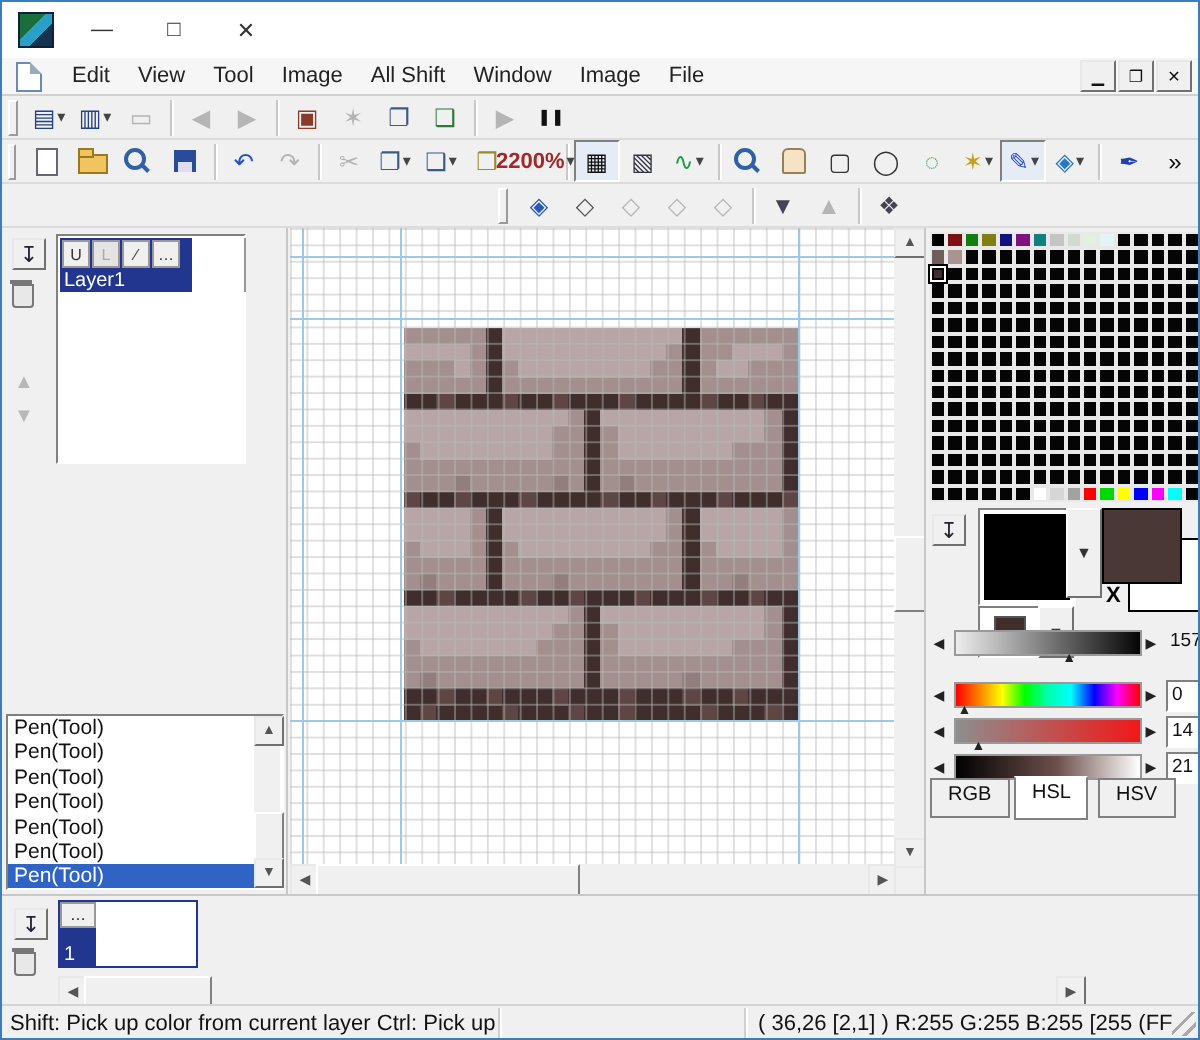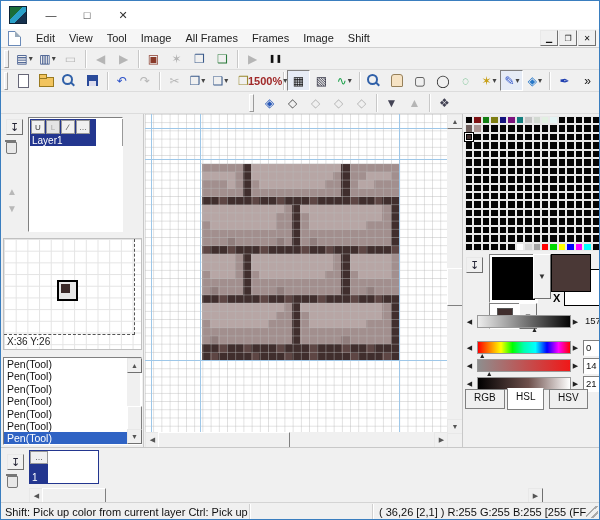--- a/index.html
+++ b/index.html
@@ -139,21 +139,21 @@
 
   <div id="titlebar" class="abs">
     <div id="app-icon"></div>
     <button class="cap-btn">—</button>
     <button class="cap-btn">□</button>
     <button class="cap-btn">✕</button>
   </div>
 
   <div id="menubar" class="abs">
     <div id="menu-doc-icon"></div>
-    <span id="menu-items"><span class="menu-item">Edit</span><span class="menu-item">View</span><span class="menu-item">Tool</span><span class="menu-item">Image</span><span class="menu-item">All Frames</span><span class="menu-item">Frames</span><span class="menu-item">Image</span><span class="menu-item">Shift</span></span>
+    <span id="menu-items"><span class="menu-item">Edit</span><span class="menu-item">View</span><span class="menu-item">Tool</span><span class="menu-item">Image</span><span class="menu-item">All Shift</span><span class="menu-item">Window</span><span class="menu-item">Image</span><span class="menu-item">File</span></span>
     <div id="mdi-btns">
       <div class="mdi-btn raised">▁</div>
       <div class="mdi-btn raised">❐</div>
       <div class="mdi-btn raised">✕</div>
     </div>
   </div>
 
   <div id="tb1" class="tbrow abs" style="top:47px">
       <div class="tb-handle"></div>
       <div class="tb-btn">
@@ -225,21 +225,21 @@
         <span class="dd">▾</span>
       </div>
       <div class="tb-btn">
         <span style="color: rgb(58, 90, 138);">❑</span>
         <span class="dd">▾</span>
       </div>
       <div class="tb-btn">
         <span style="color: rgb(154, 138, 48);">❒</span>
       </div>
       <div class="tb-btn">
-        <span class="zoom-label">1500%</span>
+        <span class="zoom-label">2200%</span>
         <span class="dd">▾</span>
       </div>
       <div class="tb-sep"></div>
       <div class="tb-btn pressed">
         <span style="color: rgb(17, 17, 17);">▦</span>
       </div>
       <div class="tb-btn">
         <span style="color: rgb(51, 51, 68);">▧</span>
       </div>
       <div class="tb-btn">
@@ -328,28 +328,20 @@
             <span class="mini-toggle">∕</span>
             <span class="mini-toggle">…</span>
           </div>
         <div id="layer-name">Layer1</div>
       </div>
       <div id="layer-thumb-box">
         <div id="layer-thumb" style="grid-template-columns: repeat(24, 1px); grid-auto-rows: 1px;"><span style="background: rgb(162, 143, 142);"></span><span style="background: rgb(162, 143, 142);"></span><span style="background: rgb(162, 143, 142);"></span><span style="background: rgb(162, 143, 142);"></span><span style="background: rgb(162, 143, 142);"></span><span style="background: rgb(64, 46, 45);"></span><span style="background: rgb(183, 166, 165);"></span><span style="background: rgb(183, 166, 165);"></span><span style="background: rgb(183, 166, 165);"></span><span style="background: rgb(183, 166, 165);"></span><span style="background: rgb(183, 166, 165);"></span><span style="background: rgb(183, 166, 165);"></span><span style="background: rgb(183, 166, 165);"></span><span style="background: rgb(183, 166, 165);"></span><span style="background: rgb(183, 166, 165);"></span><span style="background: rgb(183, 166, 165);"></span><span style="background: rgb(183, 166, 165);"></span><span style="background: rgb(64, 46, 45);"></span><span style="background: rgb(162, 143, 142);"></span><span style="background: rgb(162, 143, 142);"></span><span style="background: rgb(162, 143, 142);"></span><span style="background: rgb(162, 143, 142);"></span><span style="background: rgb(162, 143, 142);"></span><span style="background: rgb(162, 143, 142);"></span><span style="background: rgb(183, 166, 165);"></span><span style="background: rgb(183, 166, 165);"></span><span style="background: rgb(183, 166, 165);"></span><span style="background: rgb(183, 166, 165);"></span><span style="background: rgb(162, 143, 142);"></span><span style="background: rgb(64, 46, 45);"></span><span style="background: rgb(183, 166, 165);"></span><span style="background: rgb(183, 166, 165);"></span><span style="background: rgb(183, 166, 165);"></span><span style="background: rgb(183, 166, 165);"></span><span style="background: rgb(183, 166, 165);"></span><span style="background: rgb(183, 166, 165);"></span><span style="background: rgb(183, 166, 165);"></span><span style="background: rgb(183, 166, 165);"></span><span style="background: rgb(183, 166, 165);"></span><span style="background: rgb(183, 166, 165);"></span><span style="background: rgb(162, 143, 142);"></span><span style="background: rgb(64, 46, 45);"></span><span style="background: rgb(162, 143, 142);"></span><span style="background: rgb(162, 143, 142);"></span><span style="background: rgb(183, 166, 165);"></span><span style="background: rgb(183, 166, 165);"></span><span style="background: rgb(183, 166, 165);"></span><span style="background: rgb(162, 143, 142);"></span><span style="background: rgb(162, 143, 142);"></span><span style="background: rgb(162, 143, 142);"></span><span style="background: rgb(162, 143, 142);"></span><span style="background: rgb(183, 166, 165);"></span><span style="background: rgb(162, 143, 142);"></span><span style="background: rgb(64, 46, 45);"></span><span style="background: rgb(162, 143, 142);"></span><span style="background: rgb(183, 166, 165);"></span><span style="background: rgb(183, 166, 165);"></span><span style="background: rgb(183, 166, 165);"></span><span style="background: rgb(183, 166, 165);"></span><span style="background: rgb(183, 166, 165);"></span><span style="background: rgb(183, 166, 165);"></span><span style="background: rgb(183, 166, 165);"></span><span style="background: rgb(183, 166, 165);"></span><span style="background: rgb(162, 143, 142);"></span><span style="background: rgb(162, 143, 142);"></span><span style="background: rgb(64, 46, 45);"></span><span style="background: rgb(162, 143, 142);"></span><span style="background: rgb(183, 166, 165);"></span><span style="background: rgb(183, 166, 165);"></span><span style="background: rgb(162, 143, 142);"></span><span style="background: rgb(162, 143, 142);"></span><span style="background: rgb(162, 143, 142);"></span><span style="background: rgb(162, 143, 142);"></span><span style="background: rgb(162, 143, 142);"></span><span style="background: rgb(162, 143, 142);"></span><span style="background: rgb(162, 143, 142);"></span><span style="background: rgb(162, 143, 142);"></span><span style="background: rgb(64, 46, 45);"></span><span style="background: rgb(162, 143, 142);"></span><span style="background: rgb(162, 143, 142);"></span><span style="background: rgb(162, 143, 142);"></span><span style="background: rgb(162, 143, 142);"></span><span style="background: rgb(162, 143, 142);"></span><span style="background: rgb(162, 143, 142);"></span><span style="background: rgb(162, 143, 142);"></span><span style="background: rgb(162, 143, 142);"></span><span style="background: rgb(162, 143, 142);"></span><span style="background: rgb(162, 143, 142);"></span><span style="background: rgb(162, 143, 142);"></span><span style="background: rgb(64, 46, 45);"></span><span style="background: rgb(162, 143, 142);"></span><span style="background: rgb(162, 143, 142);"></span><span style="background: rgb(162, 143, 142);"></span><span style="background: rgb(162, 143, 142);"></span><span style="background: rgb(162, 143, 142);"></span><span style="background: rgb(162, 143, 142);"></span><span style="background: rgb(64, 46, 45);"></span><span style="background: rgb(64, 46, 45);"></span><span style="background: rgb(94, 70, 68);"></span><span style="background: rgb(64, 46, 45);"></span><span style="background: rgb(64, 46, 45);"></span><span style="background: rgb(64, 46, 45);"></span><span style="background: rgb(94, 70, 68);"></span><span style="background: rgb(64, 46, 45);"></span><span style="background: rgb(64, 46, 45);"></span><span style="background: rgb(94, 70, 68);"></span><span style="background: rgb(64, 46, 45);"></span><span style="background: rgb(64, 46, 45);"></span><span style="background: rgb(64, 46, 45);"></span><span style="background: rgb(94, 70, 68);"></span><span style="background: rgb(64, 46, 45);"></span><span style="background: rgb(64, 46, 45);"></span><span style="background: rgb(64, 46, 45);"></span><span style="background: rgb(64, 46, 45);"></span><span style="background: rgb(94, 70, 68);"></span><span style="background: rgb(64, 46, 45);"></span><span style="background: rgb(64, 46, 45);"></span><span style="background: rgb(94, 70, 68);"></span><span style="background: rgb(64, 46, 45);"></span><span style="background: rgb(64, 46, 45);"></span><span style="background: rgb(183, 166, 165);"></span><span style="background: rgb(183, 166, 165);"></span><span style="background: rgb(183, 166, 165);"></span><span style="background: rgb(183, 166, 165);"></span><span style="background: rgb(183, 166, 165);"></span><span style="background: rgb(183, 166, 165);"></span><span style="background: rgb(183, 166, 165);"></span><span style="background: rgb(183, 166, 165);"></span><span style="background: rgb(183, 166, 165);"></span><span style="background: rgb(183, 166, 165);"></span><span style="background: rgb(162, 143, 142);"></span><span style="background: rgb(64, 46, 45);"></span><span style="background: rgb(183, 166, 165);"></span><span style="background: rgb(183, 166, 165);"></span><span style="background: rgb(183, 166, 165);"></span><span style="background: rgb(183, 166, 165);"></span><span style="background: rgb(183, 166, 165);"></span><span style="background: rgb(183, 166, 165);"></span><span style="background: rgb(183, 166, 165);"></span><span style="background: rgb(183, 166, 165);"></span><span style="background: rgb(183, 166, 165);"></span><span style="background: rgb(183, 166, 165);"></span><span style="background: rgb(162, 143, 142);"></span><span style="background: rgb(64, 46, 45);"></span><span style="background: rgb(183, 166, 165);"></span><span style="background: rgb(183, 166, 165);"></span><span style="background: rgb(183, 166, 165);"></span><span style="background: rgb(183, 166, 165);"></span><span style="background: rgb(183, 166, 165);"></span><span style="background: rgb(183, 166, 165);"></span><span style="background: rgb(183, 166, 165);"></span><span style="background: rgb(183, 166, 165);"></span><span style="background: rgb(183, 166, 165);"></span><span style="background: rgb(162, 143, 142);"></span><span style="background: rgb(162, 143, 142);"></span><span style="background: rgb(64, 46, 45);"></span><span style="background: rgb(162, 143, 142);"></span><span style="background: rgb(183, 166, 165);"></span><span style="background: rgb(183, 166, 165);"></span><span style="background: rgb(183, 166, 165);"></span><span style="background: rgb(183, 166, 165);"></span><span style="background: rgb(183, 166, 165);"></span><span style="background: rgb(183, 166, 165);"></span><span style="background: rgb(183, 166, 165);"></span><span style="background: rgb(183, 166, 165);"></span><span style="background: rgb(183, 166, 165);"></span><span style="background: rgb(162, 143, 142);"></span><span style="background: rgb(64, 46, 45);"></span><span style="background: rgb(162, 143, 142);"></span><span style="background: rgb(183, 166, 165);"></span><span style="background: rgb(183, 166, 165);"></span><span style="background: rgb(183, 166, 165);"></span><span style="background: rgb(183, 166, 165);"></span><span style="background: rgb(183, 166, 165);"></span><span style="background: rgb(183, 166, 165);"></span><span style="background: rgb(183, 166, 165);"></span><span style="background: rgb(183, 166, 165);"></span><span style="background: rgb(162, 143, 142);"></span><span style="background: rgb(162, 143, 142);"></span><span style="background: rgb(64, 46, 45);"></span><span style="background: rgb(162, 143, 142);"></span><span style="background: rgb(183, 166, 165);"></span><span style="background: rgb(183, 166, 165);"></span><span style="background: rgb(183, 166, 165);"></span><span style="background: rgb(183, 166, 165);"></span><span style="background: rgb(183, 166, 165);"></span><span style="background: rgb(183, 166, 165);"></span><span style="background: rgb(183, 166, 165);"></span><span style="background: rgb(162, 143, 142);"></span><span style="background: rgb(162, 143, 142);"></span><span style="background: rgb(162, 143, 142);"></span><span style="background: rgb(64, 46, 45);"></span><span style="background: rgb(162, 143, 142);"></span><span style="background: rgb(162, 143, 142);"></span><span style="background: rgb(162, 143, 142);"></span><span style="background: rgb(162, 143, 142);"></span><span style="background: rgb(162, 143, 142);"></span><span style="background: rgb(162, 143, 142);"></span><span style="background: rgb(162, 143, 142);"></span><span style="background: rgb(162, 143, 142);"></span><span style="background: rgb(162, 143, 142);"></span><span style="background: rgb(162, 143, 142);"></span><span style="background: rgb(162, 143, 142);"></span><span style="background: rgb(64, 46, 45);"></span><span style="background: rgb(162, 143, 142);"></span><span style="background: rgb(162, 143, 142);"></span><span style="background: rgb(162, 143, 142);"></span><span style="background: rgb(162, 143, 142);"></span><span style="background: rgb(162, 143, 142);"></span><span style="background: rgb(162, 143, 142);"></span><span style="background: rgb(162, 143, 142);"></span><span style="background: rgb(162, 143, 142);"></span><span style="background: rgb(162, 143, 142);"></span><span style="background: rgb(162, 143, 142);"></span><span style="background: rgb(162, 143, 142);"></span><span style="background: rgb(64, 46, 45);"></span><span style="background: rgb(162, 143, 142);"></span><span style="background: rgb(162, 143, 142);"></span><span style="background: rgb(162, 143, 142);"></span><span style="background: rgb(145, 126, 125);"></span><span style="background: rgb(162, 143, 142);"></span><span style="background: rgb(162, 143, 142);"></span><span style="background: rgb(162, 143, 142);"></span><span style="background: rgb(162, 143, 142);"></span><span style="background: rgb(162, 143, 142);"></span><span style="background: rgb(145, 126, 125);"></span><span style="background: rgb(162, 143, 142);"></span><span style="background: rgb(64, 46, 45);"></span><span style="background: rgb(162, 143, 142);"></span><span style="background: rgb(145, 126, 125);"></span><span style="background: rgb(162, 143, 142);"></span><span style="background: rgb(162, 143, 142);"></span><span style="background: rgb(162, 143, 142);"></span><span style="background: rgb(162, 143, 142);"></span><span style="background: rgb(162, 143, 142);"></span><span style="background: rgb(162, 143, 142);"></span><span style="background: rgb(162, 143, 142);"></span><span style="background: rgb(162, 143, 142);"></span><span style="background: rgb(162, 143, 142);"></span><span style="background: rgb(64, 46, 45);"></span><span style="background: rgb(94, 70, 68);"></span><span style="background: rgb(64, 46, 45);"></span><span style="background: rgb(64, 46, 45);"></span><span style="background: rgb(94, 70, 68);"></span><span style="background: rgb(64, 46, 45);"></span><span style="background: rgb(64, 46, 45);"></span><span style="background: rgb(64, 46, 45);"></span><span style="background: rgb(94, 70, 68);"></span><span style="background: rgb(64, 46, 45);"></span><span style="background: rgb(64, 46, 45);"></span><span style="background: rgb(64, 46, 45);"></span><span style="background: rgb(64, 46, 45);"></span><span style="background: rgb(94, 70, 68);"></span><span style="background: rgb(64, 46, 45);"></span><span style="background: rgb(64, 46, 45);"></span><span style="background: rgb(94, 70, 68);"></span><span style="background: rgb(64, 46, 45);"></span><span style="background: rgb(64, 46, 45);"></span><span style="background: rgb(64, 46, 45);"></span><span style="background: rgb(94, 70, 68);"></span><span style="background: rgb(64, 46, 45);"></span><span style="background: rgb(64, 46, 45);"></span><span style="background: rgb(64, 46, 45);"></span><span style="background: rgb(94, 70, 68);"></span><span style="background: rgb(183, 166, 165);"></span><span style="background: rgb(183, 166, 165);"></span><span style="background: rgb(183, 166, 165);"></span><span style="background: rgb(183, 166, 165);"></span><span style="background: rgb(162, 143, 142);"></span><span style="background: rgb(64, 46, 45);"></span><span style="background: rgb(183, 166, 165);"></span><span style="background: rgb(183, 166, 165);"></span><span style="background: rgb(183, 166, 165);"></span><span style="background: rgb(183, 166, 165);"></span><span style="background: rgb(183, 166, 165);"></span><span style="background: rgb(183, 166, 165);"></span><span style="background: rgb(183, 166, 165);"></span><span style="background: rgb(183, 166, 165);"></span><span style="background: rgb(183, 166, 165);"></span><span style="background: rgb(183, 166, 165);"></span><span style="background: rgb(162, 143, 142);"></span><span style="background: rgb(64, 46, 45);"></span><span style="background: rgb(183, 166, 165);"></span><span style="background: rgb(183, 166, 165);"></span><span style="background: rgb(183, 166, 165);"></span><span style="background: rgb(183, 166, 165);"></span><span style="background: rgb(183, 166, 165);"></span><span style="background: rgb(162, 143, 142);"></span><span style="background: rgb(183, 166, 165);"></span><span style="background: rgb(183, 166, 165);"></span><span style="background: rgb(183, 166, 165);"></span><span style="background: rgb(183, 166, 165);"></span><span style="background: rgb(162, 143, 142);"></span><span style="background: rgb(64, 46, 45);"></span><span style="background: rgb(183, 166, 165);"></span><span style="background: rgb(183, 166, 165);"></span><span style="background: rgb(183, 166, 165);"></span><span style="background: rgb(183, 166, 165);"></span><span style="background: rgb(183, 166, 165);"></span><span style="background: rgb(183, 166, 165);"></span><span style="background: rgb(183, 166, 165);"></span><span style="background: rgb(183, 166, 165);"></span><span style="background: rgb(183, 166, 165);"></span><span style="background: rgb(183, 166, 165);"></span><span style="background: rgb(162, 143, 142);"></span><span style="background: rgb(64, 46, 45);"></span><span style="background: rgb(183, 166, 165);"></span><span style="background: rgb(183, 166, 165);"></span><span style="background: rgb(183, 166, 165);"></span><span style="background: rgb(183, 166, 165);"></span><span style="background: rgb(183, 166, 165);"></span><span style="background: rgb(162, 143, 142);"></span><span style="background: rgb(162, 143, 142);"></span><span style="background: rgb(183, 166, 165);"></span><span style="background: rgb(183, 166, 165);"></span><span style="background: rgb(183, 166, 165);"></span><span style="background: rgb(162, 143, 142);"></span><span style="background: rgb(64, 46, 45);"></span><span style="background: rgb(162, 143, 142);"></span><span style="background: rgb(183, 166, 165);"></span><span style="background: rgb(183, 166, 165);"></span><span style="background: rgb(183, 166, 165);"></span><span style="background: rgb(183, 166, 165);"></span><span style="background: rgb(183, 166, 165);"></span><span style="background: rgb(183, 166, 165);"></span><span style="background: rgb(183, 166, 165);"></span><span style="background: rgb(183, 166, 165);"></span><span style="background: rgb(162, 143, 142);"></span><span style="background: rgb(162, 143, 142);"></span><span style="background: rgb(64, 46, 45);"></span><span style="background: rgb(162, 143, 142);"></span><span style="background: rgb(183, 166, 165);"></span><span style="background: rgb(183, 166, 165);"></span><span style="background: rgb(183, 166, 165);"></span><span style="background: rgb(183, 166, 165);"></span><span style="background: rgb(162, 143, 142);"></span><span style="background: rgb(162, 143, 142);"></span><span style="background: rgb(162, 143, 142);"></span><span style="background: rgb(162, 143, 142);"></span><span style="background: rgb(162, 143, 142);"></span><span style="background: rgb(162, 143, 142);"></span><span style="background: rgb(64, 46, 45);"></span><span style="background: rgb(162, 143, 142);"></span><span style="background: rgb(162, 143, 142);"></span><span style="background: rgb(162, 143, 142);"></span><span style="background: rgb(162, 143, 142);"></span><span style="background: rgb(162, 143, 142);"></span><span style="background: rgb(162, 143, 142);"></span><span style="background: rgb(162, 143, 142);"></span><span style="background: rgb(162, 143, 142);"></span><span style="background: rgb(162, 143, 142);"></span><span style="background: rgb(162, 143, 142);"></span><span style="background: rgb(162, 143, 142);"></span><span style="background: rgb(64, 46, 45);"></span><span style="background: rgb(162, 143, 142);"></span><span style="background: rgb(162, 143, 142);"></span><span style="background: rgb(162, 143, 142);"></span><span style="background: rgb(162, 143, 142);"></span><span style="background: rgb(162, 143, 142);"></span><span style="background: rgb(162, 143, 142);"></span><span style="background: rgb(162, 143, 142);"></span><span style="background: rgb(145, 126, 125);"></span><span style="background: rgb(162, 143, 142);"></span><span style="background: rgb(162, 143, 142);"></span><span style="background: rgb(162, 143, 142);"></span><span style="background: rgb(64, 46, 45);"></span><span style="background: rgb(162, 143, 142);"></span><span style="background: rgb(162, 143, 142);"></span><span style="background: rgb(162, 143, 142);"></span><span style="background: rgb(145, 126, 125);"></span><span style="background: rgb(162, 143, 142);"></span><span style="background: rgb(162, 143, 142);"></span><span style="background: rgb(162, 143, 142);"></span><span style="background: rgb(162, 143, 142);"></span><span style="background: rgb(162, 143, 142);"></span><span style="background: rgb(162, 143, 142);"></span><span style="background: rgb(162, 143, 142);"></span><span style="background: rgb(64, 46, 45);"></span><span style="background: rgb(162, 143, 142);"></span><span style="background: rgb(162, 143, 142);"></span><span style="background: rgb(145, 126, 125);"></span><span style="background: rgb(162, 143, 142);"></span><span style="background: rgb(162, 143, 142);"></span><span style="background: rgb(162, 143, 142);"></span><span style="background: rgb(64, 46, 45);"></span><span style="background: rgb(64, 46, 45);"></span><span style="background: rgb(94, 70, 68);"></span><span style="background: rgb(64, 46, 45);"></span><span style="background: rgb(64, 46, 45);"></span><span style="background: rgb(64, 46, 45);"></span><span style="background: rgb(64, 46, 45);"></span><span style="background: rgb(94, 70, 68);"></span><span style="background: rgb(64, 46, 45);"></span><span style="background: rgb(64, 46, 45);"></span><span style="background: rgb(94, 70, 68);"></span><span style="background: rgb(64, 46, 45);"></span><span style="background: rgb(64, 46, 45);"></span><span style="background: rgb(64, 46, 45);"></span><span style="background: rgb(94, 70, 68);"></span><span style="background: rgb(64, 46, 45);"></span><span style="background: rgb(64, 46, 45);"></span><span style="background: rgb(64, 46, 45);"></span><span style="background: rgb(94, 70, 68);"></span><span style="background: rgb(64, 46, 45);"></span><span style="background: rgb(64, 46, 45);"></span><span style="background: rgb(94, 70, 68);"></span><span style="background: rgb(64, 46, 45);"></span><span style="background: rgb(64, 46, 45);"></span><span style="background: rgb(183, 166, 165);"></span><span style="background: rgb(183, 166, 165);"></span><span style="background: rgb(183, 166, 165);"></span><span style="background: rgb(183, 166, 165);"></span><span style="background: rgb(183, 166, 165);"></span><span style="background: rgb(183, 166, 165);"></span><span style="background: rgb(183, 166, 165);"></span><span style="background: rgb(183, 166, 165);"></span><span style="background: rgb(183, 166, 165);"></span><span style="background: rgb(183, 166, 165);"></span><span style="background: rgb(162, 143, 142);"></span><span style="background: rgb(64, 46, 45);"></span><span style="background: rgb(183, 166, 165);"></span><span style="background: rgb(183, 166, 165);"></span><span style="background: rgb(183, 166, 165);"></span><span style="background: rgb(183, 166, 165);"></span><span style="background: rgb(183, 166, 165);"></span><span style="background: rgb(183, 166, 165);"></span><span style="background: rgb(183, 166, 165);"></span><span style="background: rgb(183, 166, 165);"></span><span style="background: rgb(183, 166, 165);"></span><span style="background: rgb(183, 166, 165);"></span><span style="background: rgb(162, 143, 142);"></span><span style="background: rgb(64, 46, 45);"></span><span style="background: rgb(183, 166, 165);"></span><span style="background: rgb(183, 166, 165);"></span><span style="background: rgb(183, 166, 165);"></span><span style="background: rgb(183, 166, 165);"></span><span style="background: rgb(183, 166, 165);"></span><span style="background: rgb(183, 166, 165);"></span><span style="background: rgb(183, 166, 165);"></span><span style="background: rgb(183, 166, 165);"></span><span style="background: rgb(183, 166, 165);"></span><span style="background: rgb(162, 143, 142);"></span><span style="background: rgb(162, 143, 142);"></span><span style="background: rgb(64, 46, 45);"></span><span style="background: rgb(162, 143, 142);"></span><span style="background: rgb(183, 166, 165);"></span><span style="background: rgb(183, 166, 165);"></span><span style="background: rgb(183, 166, 165);"></span><span style="background: rgb(183, 166, 165);"></span><span style="background: rgb(183, 166, 165);"></span><span style="background: rgb(183, 166, 165);"></span><span style="background: rgb(183, 166, 165);"></span><span style="background: rgb(183, 166, 165);"></span><span style="background: rgb(183, 166, 165);"></span><span style="background: rgb(162, 143, 142);"></span><span style="background: rgb(64, 46, 45);"></span><span style="background: rgb(162, 143, 142);"></span><span style="background: rgb(183, 166, 165);"></span><span style="background: rgb(183, 166, 165);"></span><span style="background: rgb(183, 166, 165);"></span><span style="background: rgb(183, 166, 165);"></span><span style="background: rgb(183, 166, 165);"></span><span style="background: rgb(183, 166, 165);"></span><span style="background: rgb(183, 166, 165);"></span><span style="background: rgb(162, 143, 142);"></span><span style="background: rgb(162, 143, 142);"></span><span style="background: rgb(162, 143, 142);"></span><span style="background: rgb(64, 46, 45);"></span><span style="background: rgb(162, 143, 142);"></span><span style="background: rgb(183, 166, 165);"></span><span style="background: rgb(183, 166, 165);"></span><span style="background: rgb(183, 166, 165);"></span><span style="background: rgb(183, 166, 165);"></span><span style="background: rgb(183, 166, 165);"></span><span style="background: rgb(183, 166, 165);"></span><span style="background: rgb(183, 166, 165);"></span><span style="background: rgb(162, 143, 142);"></span><span style="background: rgb(162, 143, 142);"></span><span style="background: rgb(162, 143, 142);"></span><span style="background: rgb(64, 46, 45);"></span><span style="background: rgb(162, 143, 142);"></span><span style="background: rgb(162, 143, 142);"></span><span style="background: rgb(162, 143, 142);"></span><span style="background: rgb(162, 143, 142);"></span><span style="background: rgb(162, 143, 142);"></span><span style="background: rgb(162, 143, 142);"></span><span style="background: rgb(162, 143, 142);"></span><span style="background: rgb(162, 143, 142);"></span><span style="background: rgb(162, 143, 142);"></span><span style="background: rgb(162, 143, 142);"></span><span style="background: rgb(162, 143, 142);"></span><span style="background: rgb(64, 46, 45);"></span><span style="background: rgb(162, 143, 142);"></span><span style="background: rgb(162, 143, 142);"></span><span style="background: rgb(162, 143, 142);"></span><span style="background: rgb(162, 143, 142);"></span><span style="background: rgb(162, 143, 142);"></span><span style="background: rgb(162, 143, 142);"></span><span style="background: rgb(162, 143, 142);"></span><span style="background: rgb(162, 143, 142);"></span><span style="background: rgb(162, 143, 142);"></span><span style="background: rgb(162, 143, 142);"></span><span style="background: rgb(162, 143, 142);"></span><span style="background: rgb(64, 46, 45);"></span><span style="background: rgb(162, 143, 142);"></span><span style="background: rgb(145, 126, 125);"></span><span style="background: rgb(162, 143, 142);"></span><span style="background: rgb(162, 143, 142);"></span><span style="background: rgb(162, 143, 142);"></span><span style="background: rgb(162, 143, 142);"></span><span style="background: rgb(162, 143, 142);"></span><span style="background: rgb(162, 143, 142);"></span><span style="background: rgb(162, 143, 142);"></span><span style="background: rgb(162, 143, 142);"></span><span style="background: rgb(162, 143, 142);"></span><span style="background: rgb(64, 46, 45);"></span><span style="background: rgb(162, 143, 142);"></span><span style="background: rgb(162, 143, 142);"></span><span style="background: rgb(162, 143, 142);"></span><span style="background: rgb(162, 143, 142);"></span><span style="background: rgb(162, 143, 142);"></span><span style="background: rgb(145, 126, 125);"></span><span style="background: rgb(162, 143, 142);"></span><span style="background: rgb(162, 143, 142);"></span><span style="background: rgb(162, 143, 142);"></span><span style="background: rgb(162, 143, 142);"></span><span style="background: rgb(162, 143, 142);"></span><span style="background: rgb(64, 46, 45);"></span><span style="background: rgb(64, 46, 45);"></span><span style="background: rgb(64, 46, 45);"></span><span style="background: rgb(94, 70, 68);"></span><span style="background: rgb(64, 46, 45);"></span><span style="background: rgb(64, 46, 45);"></span><span style="background: rgb(94, 70, 68);"></span><span style="background: rgb(64, 46, 45);"></span><span style="background: rgb(64, 46, 45);"></span><span style="background: rgb(64, 46, 45);"></span><span style="background: rgb(94, 70, 68);"></span><span style="background: rgb(64, 46, 45);"></span><span style="background: rgb(64, 46, 45);"></span><span style="background: rgb(64, 46, 45);"></span><span style="background: rgb(94, 70, 68);"></span><span style="background: rgb(64, 46, 45);"></span><span style="background: rgb(64, 46, 45);"></span><span style="background: rgb(64, 46, 45);"></span><span style="background: rgb(94, 70, 68);"></span><span style="background: rgb(64, 46, 45);"></span><span style="background: rgb(64, 46, 45);"></span><span style="background: rgb(94, 70, 68);"></span><span style="background: rgb(64, 46, 45);"></span><span style="background: rgb(64, 46, 45);"></span><span style="background: rgb(64, 46, 45);"></span><span style="background: rgb(64, 46, 45);"></span><span style="background: rgb(94, 70, 68);"></span><span style="background: rgb(64, 46, 45);"></span><span style="background: rgb(64, 46, 45);"></span><span style="background: rgb(64, 46, 45);"></span><span style="background: rgb(64, 46, 45);"></span><span style="background: rgb(94, 70, 68);"></span><span style="background: rgb(64, 46, 45);"></span><span style="background: rgb(64, 46, 45);"></span><span style="background: rgb(64, 46, 45);"></span><span style="background: rgb(94, 70, 68);"></span><span style="background: rgb(64, 46, 45);"></span><span style="background: rgb(64, 46, 45);"></span><span style="background: rgb(94, 70, 68);"></span><span style="background: rgb(64, 46, 45);"></span><span style="background: rgb(64, 46, 45);"></span><span style="background: rgb(64, 46, 45);"></span><span style="background: rgb(64, 46, 45);"></span><span style="background: rgb(94, 70, 68);"></span><span style="background: rgb(64, 46, 45);"></span><span style="background: rgb(64, 46, 45);"></span><span style="background: rgb(64, 46, 45);"></span><span style="background: rgb(94, 70, 68);"></span><span style="background: rgb(64, 46, 45);"></span></div>
       </div>
     </div>
 
-    <div id="preview-panel" class="abs">
-      <div id="preview-dash-v"></div>
-      <div id="preview-dash-h"></div>
-      <div id="pen-cursor">
-          <div id="pen-cursor-inner"></div>
-        </div>
-      <div id="preview-coords">X:36 Y:26</div>
-    </div>
 
     <div id="history-list" class="abs">
         <div class="hist-row">Pen(Tool)</div>
         <div class="hist-row">Pen(Tool)</div>
         <div class="hist-row">Pen(Tool)</div>
         <div class="hist-row">Pen(Tool)</div>
         <div class="hist-row">Pen(Tool)</div>
         <div class="hist-row">Pen(Tool)</div>
         <div class="hist-row sel">Pen(Tool)</div>
       </div>

